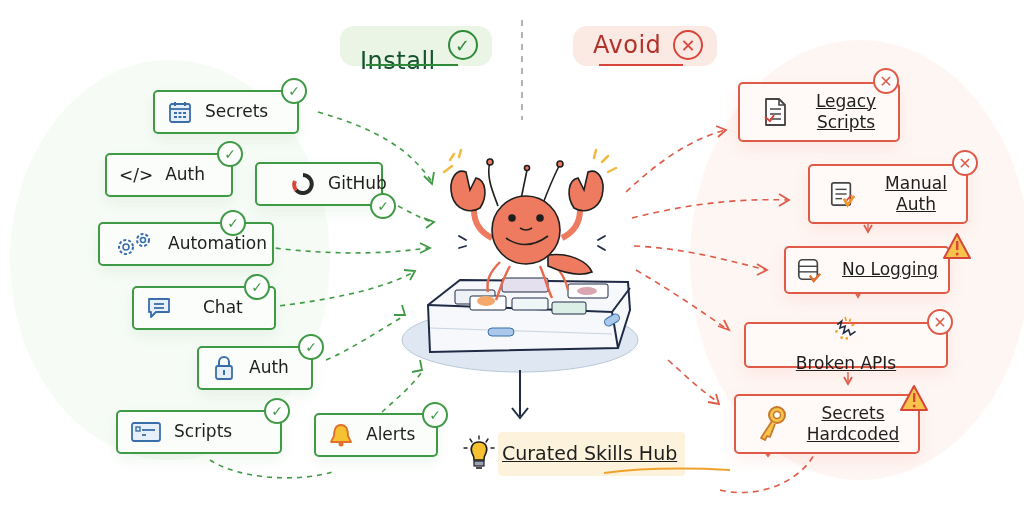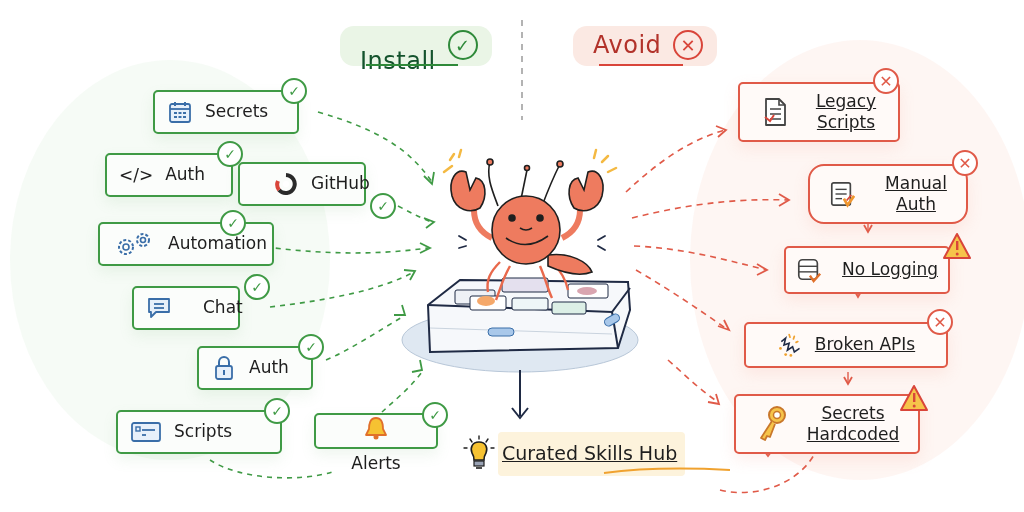--- a/index.html
+++ b/index.html
@@ -184,21 +184,21 @@
   <span class="lbl">Secrets</span>
 </div>
 <div class="mark ok" style="left:281px;top:78px;">✓</div>
 
 <div class="card good" style="left:105px;top:153px;width:128px;height:44px;">
   <span class="ico" style="width:auto;font-size:17px;">&lt;/&gt;</span>
   <span class="lbl">Auth</span>
 </div>
 <div class="mark ok" style="left:217px;top:141px;">✓</div>
 
-<div class="card good" style="left:238px;top:162px;width:128px;height:44px;padding-left:33px;">
+<div class="card good" style="left:255px;top:162px;width:128px;height:44px;padding-left:33px;">
   <span class="ico">
     <svg width="24" height="24" viewBox="0 0 24 24">
         <path d="M12 3 A9 9 0 1 1 5 18" fill="none" stroke="#2a2a2a" stroke-width="4"></path>
         <path d="M5 18 A9 9 0 0 1 4 9" fill="none" stroke="#d9453a" stroke-width="4"></path>
         <circle cx="12" cy="12" r="3" fill="#fff"></circle>
       </svg>
   </span>
   <span class="lbl">GitHub</span>
 </div>
 <div class="mark ok" style="left:370px;top:193px;">✓</div>
@@ -209,21 +209,21 @@
         <circle cx="14" cy="16" r="7" fill="none" stroke="#3a6ea8" stroke-width="2" stroke-dasharray="3 2"></circle>
         <circle cx="14" cy="16" r="3" fill="none" stroke="#3a6ea8" stroke-width="1.6"></circle>
         <circle cx="31" cy="9" r="6" fill="none" stroke="#3a6ea8" stroke-width="2" stroke-dasharray="3 2"></circle>
         <circle cx="31" cy="9" r="2.5" fill="none" stroke="#3a6ea8" stroke-width="1.6"></circle>
       </svg>
   </span>
   <span class="lbl">Automation</span>
 </div>
 <div class="mark ok" style="left:220px;top:210px;">✓</div>
 
-<div class="card good" style="left:132px;top:286px;width:108px;height:44px;gap:31px;">
+<div class="card good" style="left:132px;top:286px;width:144px;height:44px;gap:31px;">
   <span class="ico">
     <svg width="26" height="24" viewBox="0 0 26 24">
         <path d="M3 3 H23 V16 H10 L5 21 V16 H3 Z" fill="#e7f0fa" stroke="#3a6ea8" stroke-width="1.8" stroke-linejoin="round"></path>
         <line x1="8" y1="8" x2="18" y2="8" stroke="#3a6ea8" stroke-width="1.8"></line>
         <line x1="8" y1="12" x2="18" y2="12" stroke="#3a6ea8" stroke-width="1.8"></line>
       </svg>
   </span>
   <span class="lbl">Chat</span>
 </div>
 <div class="mark ok" style="left:244px;top:274px;">✓</div>
@@ -246,21 +246,21 @@
         <rect x="2" y="3" width="28" height="18" rx="2" fill="#e7f0fa" stroke="#3a6ea8" stroke-width="1.8"></rect>
         <rect x="6" y="7" width="4" height="4" fill="none" stroke="#3a6ea8" stroke-width="1.4"></rect>
         <line x1="12" y1="10" x2="25" y2="10" stroke="#3a6ea8" stroke-width="1.8"></line>
         <line x1="12" y1="15" x2="16" y2="15" stroke="#3a6ea8" stroke-width="1.8"></line>
       </svg>
   </span>
   <span class="lbl">Scripts</span>
 </div>
 <div class="mark ok" style="left:264px;top:398px;">✓</div>
 
-<div class="card good" style="left:314px;top:413px;width:124px;height:36px;flex-direction:column;">
+<div class="card good" style="left:314px;top:413px;width:124px;height:44px;">
   <span class="ico">
     <svg width="26" height="26" viewBox="0 0 26 26">
         <path d="M13 3 C 7 3, 6 9, 6 14 L 3 20 H23 L20 14 C 20 9, 19 3, 13 3 Z" fill="#f6c232" stroke="#e0702b" stroke-width="1.8" stroke-linejoin="round"></path>
         <circle cx="13" cy="22" r="2.5" fill="#e0702b"></circle>
       </svg>
   </span>
   <span class="lbl">Alerts</span>
 </div>
 <div class="mark ok" style="left:422px;top:402px;">✓</div>
 
@@ -272,21 +272,21 @@
         <line x1="8" y1="12" x2="19" y2="12" stroke="#444" stroke-width="1.5"></line>
         <line x1="8" y1="17" x2="19" y2="17" stroke="#444" stroke-width="1.5"></line>
         <line x1="8" y1="22" x2="19" y2="22" stroke="#444" stroke-width="1.5"></line>
         <path d="M3 20 L8 24 L12 18" fill="none" stroke="#d9453a" stroke-width="2"></path>
       </svg>
   </span>
   <span class="lbl" style="margin-left:16px;"><span>Legacy</span><br><span>Scripts</span></span>
 </div>
 <div class="mark no" style="left:873px;top:68px;">✕</div>
 
-<div class="card bad" style="left:808px;top:164px;width:160px;height:60px;border-radius:16px;">
+<div class="card bad" style="left:808px;top:164px;width:160px;height:60px;">
   <span class="ico">
     <svg width="28" height="30" viewBox="0 0 28 30">
         <rect x="3" y="3" width="20" height="24" rx="2" fill="#fff" stroke="#444" stroke-width="1.8"></rect>
         <line x1="7" y1="10" x2="19" y2="10" stroke="#444" stroke-width="1.5"></line>
         <line x1="7" y1="15" x2="19" y2="15" stroke="#444" stroke-width="1.5"></line>
         <line x1="7" y1="20" x2="14" y2="20" stroke="#444" stroke-width="1.5"></line>
         <path d="M16 20 L20 27 L27 17" fill="none" stroke="#f0962f" stroke-width="3"></path>
         <path d="M19 22 L24 16" stroke="#d9453a" stroke-width="1.8"></path>
       </svg>
   </span>
@@ -304,21 +304,21 @@
       </svg>
   </span>
   <span class="lbl">No Logging</span>
 </div>
 <svg class="warn" style="left:942px;top:232px;" viewBox="0 0 30 28">
     <path d="M15 2 L28 26 H2 Z" fill="#f6c44a" stroke="#d9453a" stroke-width="2" stroke-linejoin="round"></path>
     <rect x="14" y="9" width="2.4" height="9" fill="#d9453a"></rect>
     <circle cx="15.2" cy="22" r="1.5" fill="#d9453a"></circle>
   </svg>
 
-<div class="card bad" style="left:744px;top:322px;width:204px;height:46px;">
+<div class="card bad" style="left:744px;top:322px;width:204px;height:46px;flex-direction:column;">
   <span class="ico">
     <svg width="30" height="28" viewBox="0 0 30 28">
         <path d="M5 10 L10 6 L8 14 L14 12 L12 20 L18 16 L20 22 L26 18" fill="none" stroke="#1f2a44" stroke-width="1.8"></path>
         <g stroke="#f0a22f" stroke-width="2" stroke-linecap="round">
           <line x1="14" y1="2" x2="15" y2="5"></line>
           <line x1="20" y1="4" x2="19" y2="7"></line>
           <line x1="24" y1="10" x2="22" y2="11"></line>
         </g>
         <circle cx="4" cy="18" r="1.6" fill="#f0a22f"></circle>
         <circle cx="10" cy="25" r="1.6" fill="#f0a22f"></circle>

